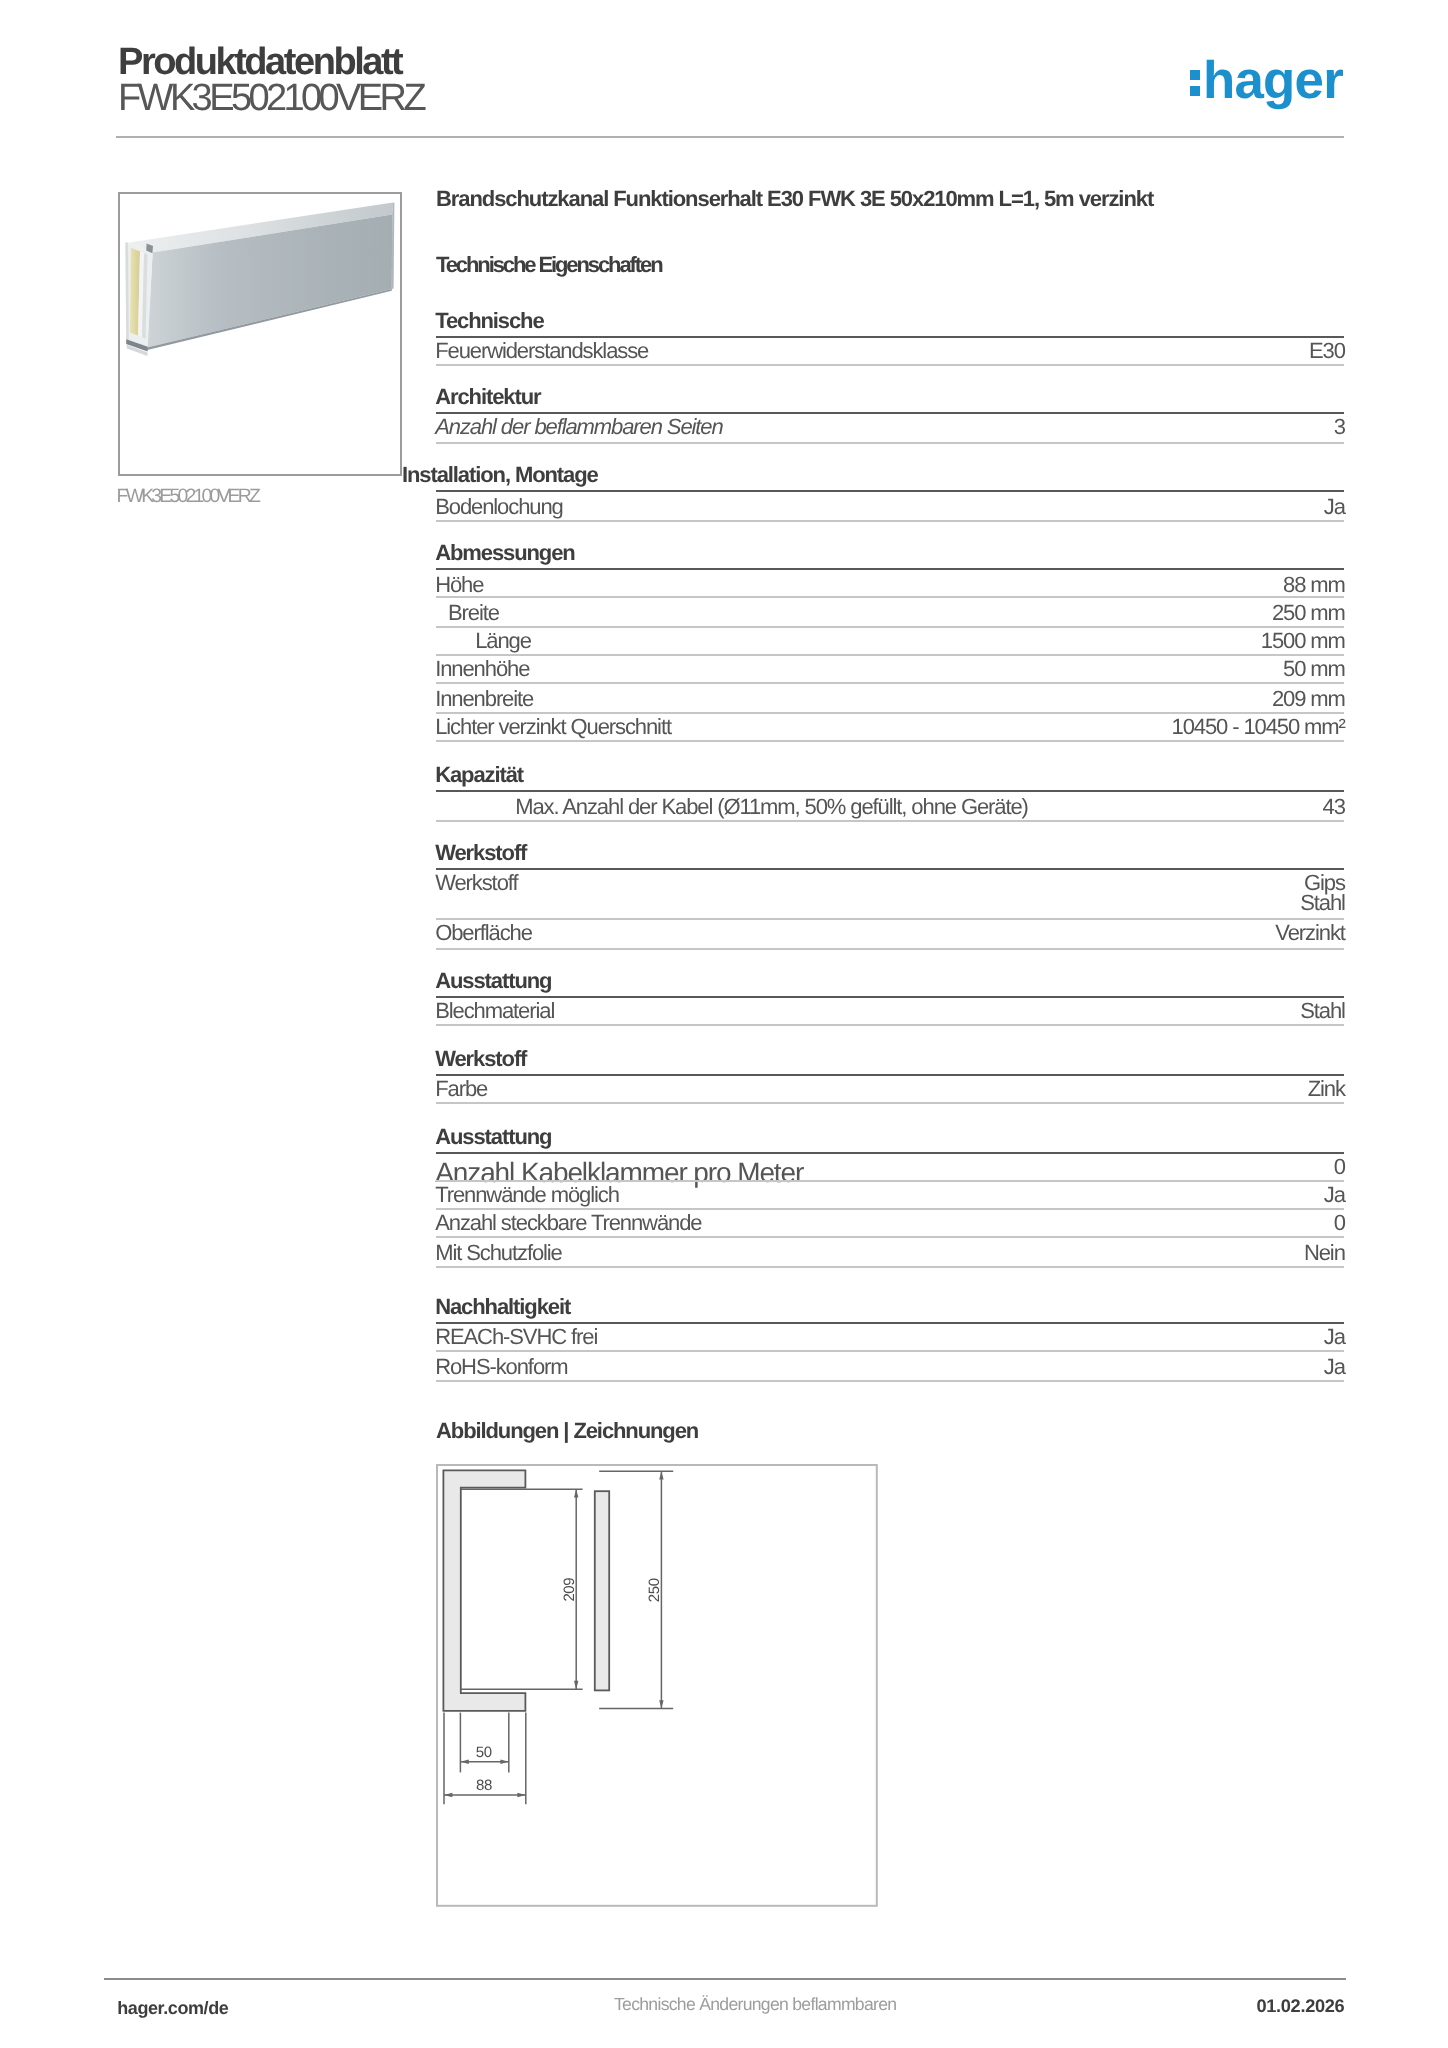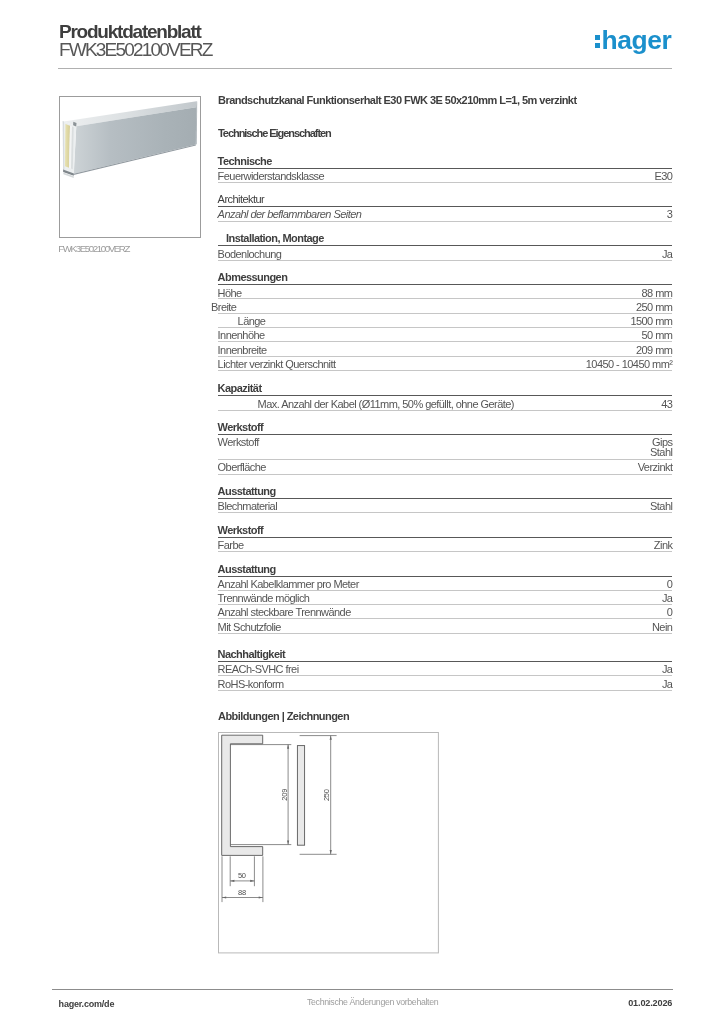--- a/index.html
+++ b/index.html
@@ -73,51 +73,51 @@
 <div class="t" style="left:217.6px;top:155.65px;font-size:11px;letter-spacing:-0.55px;font-weight:bold;color:#3e3e3e;">Technische</div>
 
 <div class="hr" style="left:217.6px;top:167.60px;width:454.80px;height:1px;background:#585858"></div>
 
 <div class="t" style="left:217.6px;top:170.85px;font-size:11px;letter-spacing:-0.55px;color:#555;">Feuerwiderstandsklasse</div>
 
 <div class="t" style="right:51.60000000000002px;top:170.85px;font-size:11px;letter-spacing:-0.55px;color:#555;">E30</div>
 
 <div class="hr" style="left:217.6px;top:182.30px;width:454.80px;height:1px;background:#c6c6c6"></div>
 
-<div class="t" style="left:217.6px;top:194.25px;font-size:11px;letter-spacing:-0.55px;font-weight:normal;color:#3e3e3e;">Architektur</div>
+<div class="t" style="left:217.6px;top:194.25px;font-size:11px;letter-spacing:-0.55px;font-weight:bold;color:#3e3e3e;">Architektur</div>
 
 <div class="hr" style="left:217.6px;top:206.20px;width:454.80px;height:1px;background:#585858"></div>
 
 <div class="t" style="left:217.6px;top:209.45px;font-size:11px;letter-spacing:-0.55px;color:#555;font-style:italic;">Anzahl der beflammbaren Seiten</div>
 
 <div class="t" style="right:51.60000000000002px;top:209.45px;font-size:11px;letter-spacing:-0.55px;color:#555;">3</div>
 
 <div class="hr" style="left:217.6px;top:220.90px;width:454.80px;height:1px;background:#c6c6c6"></div>
 
-<div class="t" style="left:226px;top:233.35px;font-size:11px;letter-spacing:-0.55px;font-weight:bold;color:#3e3e3e;">Installation, Montage</div>
+<div class="t" style="left:201px;top:233.35px;font-size:11px;letter-spacing:-0.55px;font-weight:bold;color:#3e3e3e;">Installation, Montage</div>
 
 <div class="hr" style="left:217.6px;top:245.30px;width:454.80px;height:1px;background:#585858"></div>
 
 <div class="t" style="left:217.6px;top:248.55px;font-size:11px;letter-spacing:-0.55px;color:#555;">Bodenlochung</div>
 
 <div class="t" style="right:51.60000000000002px;top:248.55px;font-size:11px;letter-spacing:-0.55px;color:#555;">Ja</div>
 
 <div class="hr" style="left:217.6px;top:259.80px;width:454.80px;height:1px;background:#c6c6c6"></div>
 
 <div class="t" style="left:217.6px;top:272.45px;font-size:11px;letter-spacing:-0.55px;font-weight:bold;color:#3e3e3e;">Abmessungen</div>
 
 <div class="hr" style="left:217.6px;top:284.40px;width:454.80px;height:1px;background:#585858"></div>
 
 <div class="t" style="left:217.6px;top:287.65px;font-size:11px;letter-spacing:-0.55px;color:#555;">Höhe</div>
 
 <div class="t" style="right:51.60000000000002px;top:287.65px;font-size:11px;letter-spacing:-0.55px;color:#555;">88 mm</div>
 
 <div class="hr" style="left:217.6px;top:298.40px;width:454.80px;height:1px;background:#c6c6c6"></div>
 
-<div class="t" style="left:211px;top:301.65px;font-size:11px;letter-spacing:-0.55px;color:#555;text-align:right;">Breite</div>
+<div class="t" style="left:224px;top:301.65px;font-size:11px;letter-spacing:-0.55px;color:#555;text-align:right;">Breite</div>
 
 <div class="t" style="right:51.60000000000002px;top:301.65px;font-size:11px;letter-spacing:-0.55px;color:#555;">250 mm</div>
 
 <div class="hr" style="left:217.6px;top:312.90px;width:454.80px;height:1px;background:#c6c6c6"></div>
 
 <div class="t" style="left:217.6px;top:316.15px;font-size:11px;letter-spacing:-0.55px;color:#555;padding-left:20px;">Länge</div>
 
 <div class="t" style="right:51.60000000000002px;top:316.15px;font-size:11px;letter-spacing:-0.55px;color:#555;">1500 mm</div>
 
 <div class="hr" style="left:217.6px;top:327.00px;width:454.80px;height:1px;background:#c6c6c6"></div>
@@ -185,21 +185,21 @@
 <div class="t" style="left:217.6px;top:540.05px;font-size:11px;letter-spacing:-0.55px;color:#555;">Farbe</div>
 
 <div class="t" style="right:51.60000000000002px;top:540.05px;font-size:11px;letter-spacing:-0.55px;color:#555;">Zink</div>
 
 <div class="hr" style="left:217.6px;top:551.10px;width:454.80px;height:1px;background:#c6c6c6"></div>
 
 <div class="t" style="left:217.6px;top:563.55px;font-size:11px;letter-spacing:-0.55px;font-weight:bold;color:#3e3e3e;">Ausstattung</div>
 
 <div class="hr" style="left:217.6px;top:575.50px;width:454.80px;height:1px;background:#585858"></div>
 
-<div class="t" style="left:217.6px;top:578.75px;font-size:11px;letter-spacing:-0.55px;color:#555;">Anzahl Kabelklammer pro Meter</div>
+<div class="t" style="left:217.6px;top:578.75px;font-size:14px;letter-spacing:-0.55px;color:#555;">Anzahl Kabelklammer pro Meter</div>
 
 <div class="t" style="right:51.60000000000002px;top:578.75px;font-size:11px;letter-spacing:-0.55px;color:#555;">0</div>
 
 <div class="hr" style="left:217.6px;top:589.90px;width:454.80px;height:1px;background:#c6c6c6"></div>
 
 <div class="t" style="left:217.6px;top:593.15px;font-size:11px;letter-spacing:-0.55px;color:#555;">Trennwände möglich</div>
 
 <div class="t" style="right:51.60000000000002px;top:593.15px;font-size:11px;letter-spacing:-0.55px;color:#555;">Ja</div>
 
 <div class="hr" style="left:217.6px;top:604.10px;width:454.80px;height:1px;background:#c6c6c6"></div>
@@ -282,15 +282,15 @@
 <text x="237.8" y="878.0">50</text>
 
 <text x="237.9" y="894.6">88</text>
 </g>
 </svg>
 
 <div class="hr" style="left:52.4px;top:989.20px;width:620.40px;height:1px;background:#8c8c8c"></div>
 
 <div class="t" style="left:58.6px;top:999.57px;font-size:9.0px;letter-spacing:-0.2px;font-weight:bold;color:#3e3e3e;">hager.com/de</div>
 
-<div class="t" style="left:307px;top:998.20px;font-size:8.8px;letter-spacing:-0.35px;color:#9d9d9d;">Technische Änderungen vorbehalten</div>
+<div class="t" style="left:307px;top:998.20px;font-size:8.8px;letter-spacing:-0.35px;color:#9d9d9d;">Technische Änderungen beflammbaren</div>
 
 <div class="t" style="right:51.799999999999955px;top:998.86px;font-size:9.1px;letter-spacing:-0.15px;font-weight:bold;color:#3e3e3e;">01.02.2026</div>
 
 </body></html>

